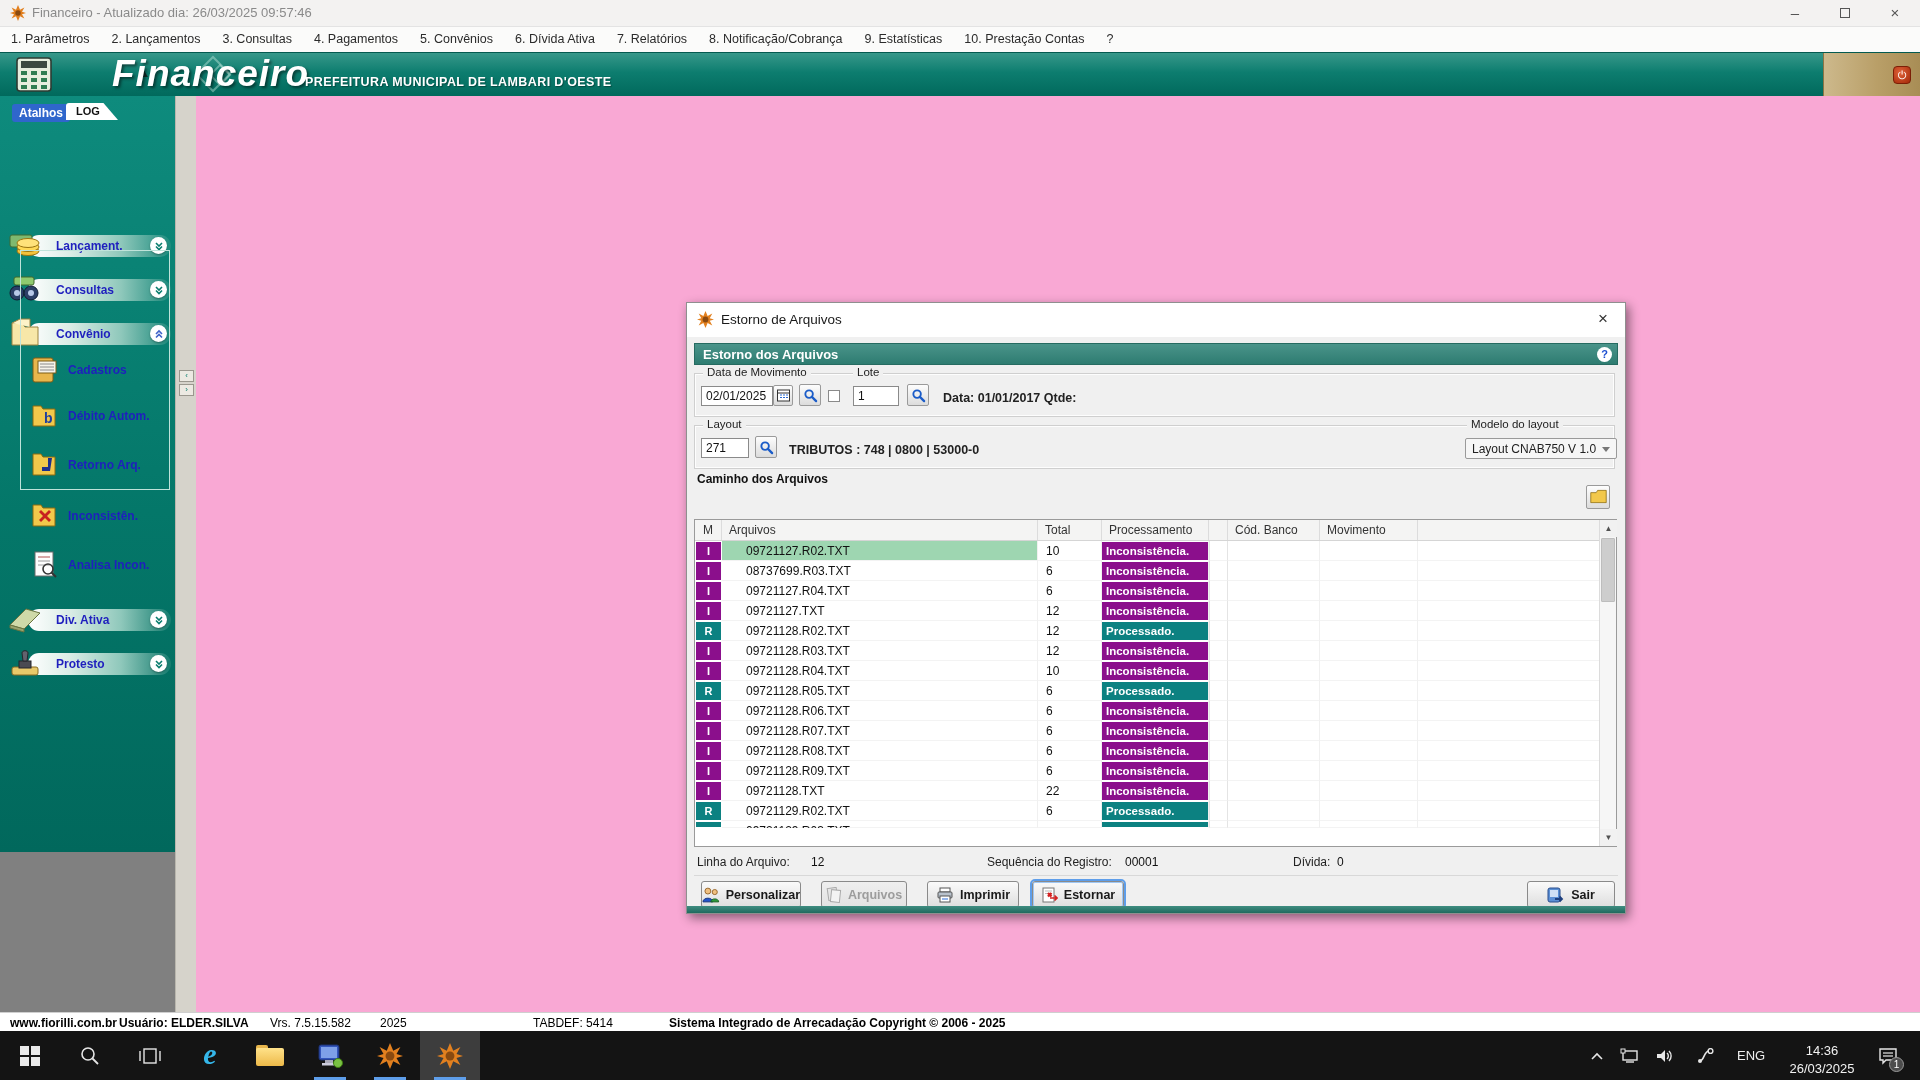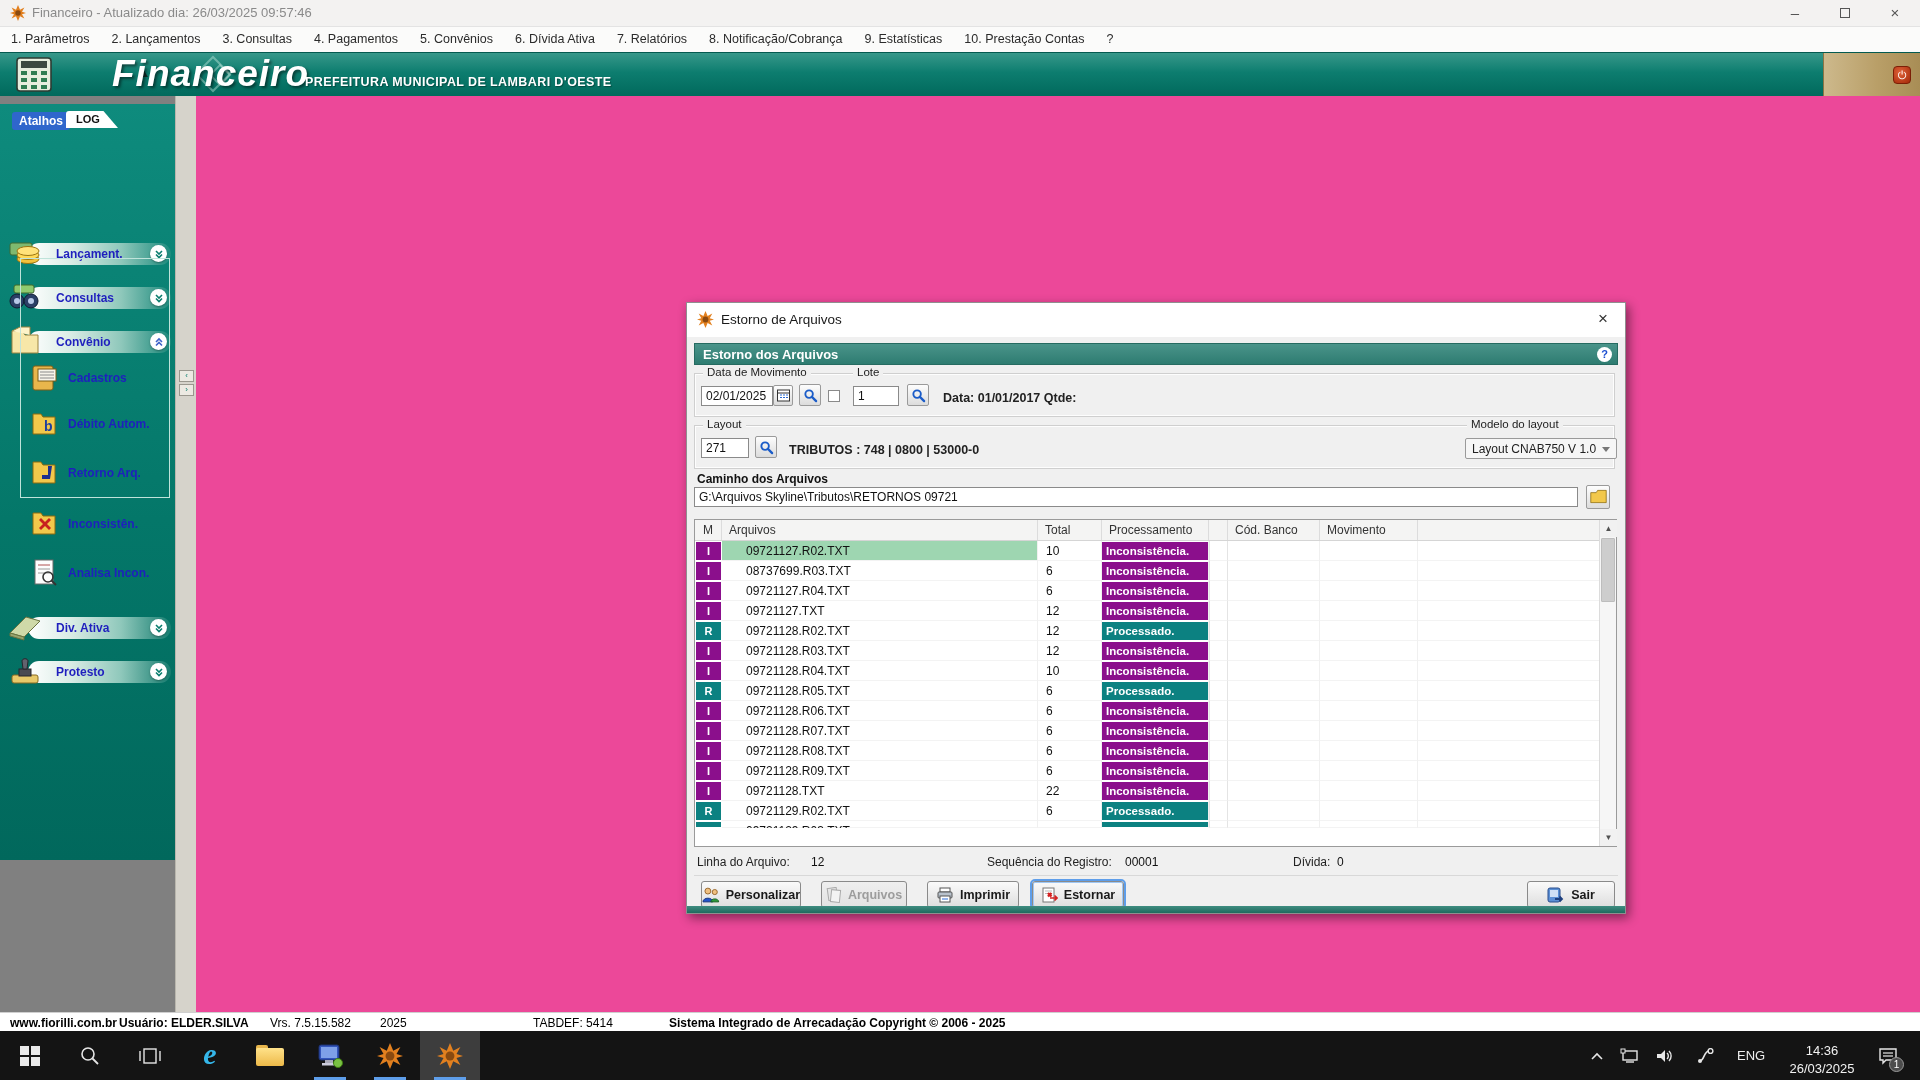--- a/index.html
+++ b/index.html
@@ -30,21 +30,21 @@
     color:#fff; letter-spacing:1px; text-shadow:2px 2px 3px rgba(0,0,0,.5); }
   #subtitle { position:absolute; left:305px; top:22px; font-size:12.5px; font-weight:bold; color:#fff;
     letter-spacing:.4px; text-shadow:1px 1px 1px rgba(0,0,0,.35); }
   #hdr-tan { position:absolute; right:0; top:0; width:97px; height:44px;
     background:linear-gradient(90deg,#cdb98c,#b99f68 55%,#a88d55); border-left:1px solid #8d7443; }
   #power-btn { position:absolute; right:9px; top:13px; width:18px; height:18px; border-radius:4px;
     background:radial-gradient(circle at 40% 35%,#e0633a,#a42808); border:1px solid #7c1f06;
     color:#fff; font-size:11px; text-align:center; line-height:17px; }
 
   
-  #sidebar { position:absolute; left:0; top:104px; width:175px; height:756px;
+  #sidebar { position:absolute; left:0; top:96px; width:175px; height:756px;
     background:linear-gradient(180deg,#0e8b7d 0%,#047769 55%,#01685c 100%); }
   #tab-atalhos { position:absolute; left:12px; top:8px; background:#2f66cc; color:#fff;
     font-size:12px; font-weight:bold; padding:2px 7px; border-radius:3px; }
   #tab-log { position:absolute; left:66px; top:7px; width:52px; height:17px; background:#fff;
     clip-path:polygon(0 0,72% 0,100% 100%,0 100%); color:#111; font-size:11px; font-weight:bold;
     padding:2px 0 0 10px; border-radius:3px 0 0 0; }
   .side-row { position:absolute; left:0; width:175px; height:32px; }
   .pill { position:absolute; left:28px; right:4px; top:5px; height:22px; border-radius:11px;
     background:linear-gradient(90deg,#ffffff 0%,#d9ece5 30%,#8fc8bb 65%,rgba(80,160,148,.25) 100%); }
   .pill-label { position:absolute; left:56px; top:9px; font-size:12px; font-weight:bold; color:#1f1fbe; }
@@ -58,21 +58,21 @@
   .sub-ico { position:absolute; left:30px; top:0; }
   .sub-label { position:absolute; left:68px; top:9px; font-size:12px; font-weight:bold; color:#1f1fbe; }
 
   
   #splitter { position:absolute; left:175px; top:96px; width:21px; height:916px; background:#d6d3cb;
     border-left:1px solid #b9b6ad; }
   .split-btn { position:absolute; left:3px; width:15px; height:12px; background:#ece9e2;
     border:1px solid #9a978e; font-size:8px; color:#0a7d6e; text-align:center; line-height:10px; }
 
   
-  #workarea { position:absolute; left:196px; top:96px; width:1724px; height:916px; background:#ec4899; }
+  #workarea { position:absolute; left:196px; top:96px; width:1724px; height:916px; background:#f9a8d4; }
   #dialog { position:absolute; left:490px; top:206px; width:940px; height:612px; background:#f0f0f0;
     border:1px solid #8f8f8f; box-shadow:3px 4px 10px rgba(0,0,0,.45); }
   #dlg-titlebar { position:absolute; left:0; top:0; width:100%; height:34px; background:#fff; }
   #dlg-title { position:absolute; left:34px; top:9px; font-size:13.5px; color:#1a1a1a; }
   #dlg-close { position:absolute; right:0; top:0; width:44px; height:34px; text-align:center;
     line-height:32px; font-size:17px; color:#333; }
   .burst { width:17px; height:17px; }
   #dlg-burst { position:absolute; left:10px; top:8px; }
   #dlg-caption { position:absolute; left:7px; top:40px; right:7px; height:22px;
     background:linear-gradient(180deg,#4a948a,#2e7c71); border:1px solid #266b61;
@@ -426,21 +426,20 @@
       </span>
       <span class="inline-info" style="left:94px; top:17px">TRIBUTOS : 748 | 0800 | 53000-0</span>
       <span class="gb-label" style="left:772px">Modelo do layout</span>
       <div id="modelo-select">
         <span>Layout CNAB750 V 1.0</span>
         <span class="arr"></span>
       </div>
     </div>
 
     <span id="caminho-label">Caminho dos Arquivos</span>
-    <input class="tinput" id="caminho-input" readonly="" value="G:\Arquivos Skyline\Tributos\RETORNOS 09721" style="">
     <span class="iconbtn" id="folder-btn">
       <svg width="17" height="15" viewBox="0 0 22 18">
           <use href="#sym-folder"></use>
         </svg>
     </span>
 
     <div id="ftable">
       <div id="thead">
         <span class="hc m">M</span>
         <span class="hc file">Arquivos</span>

